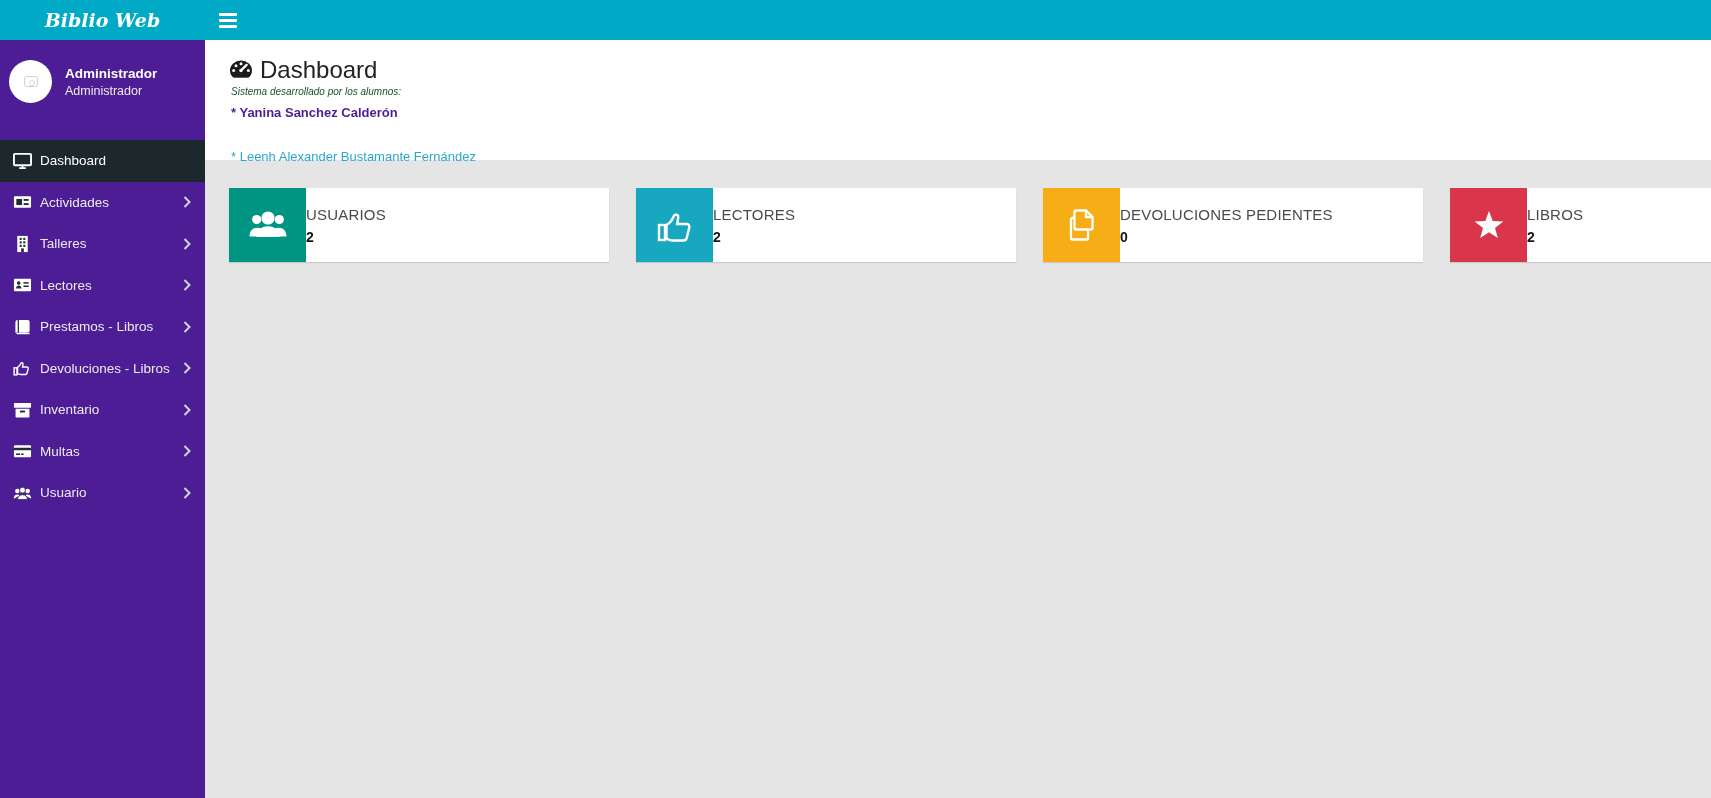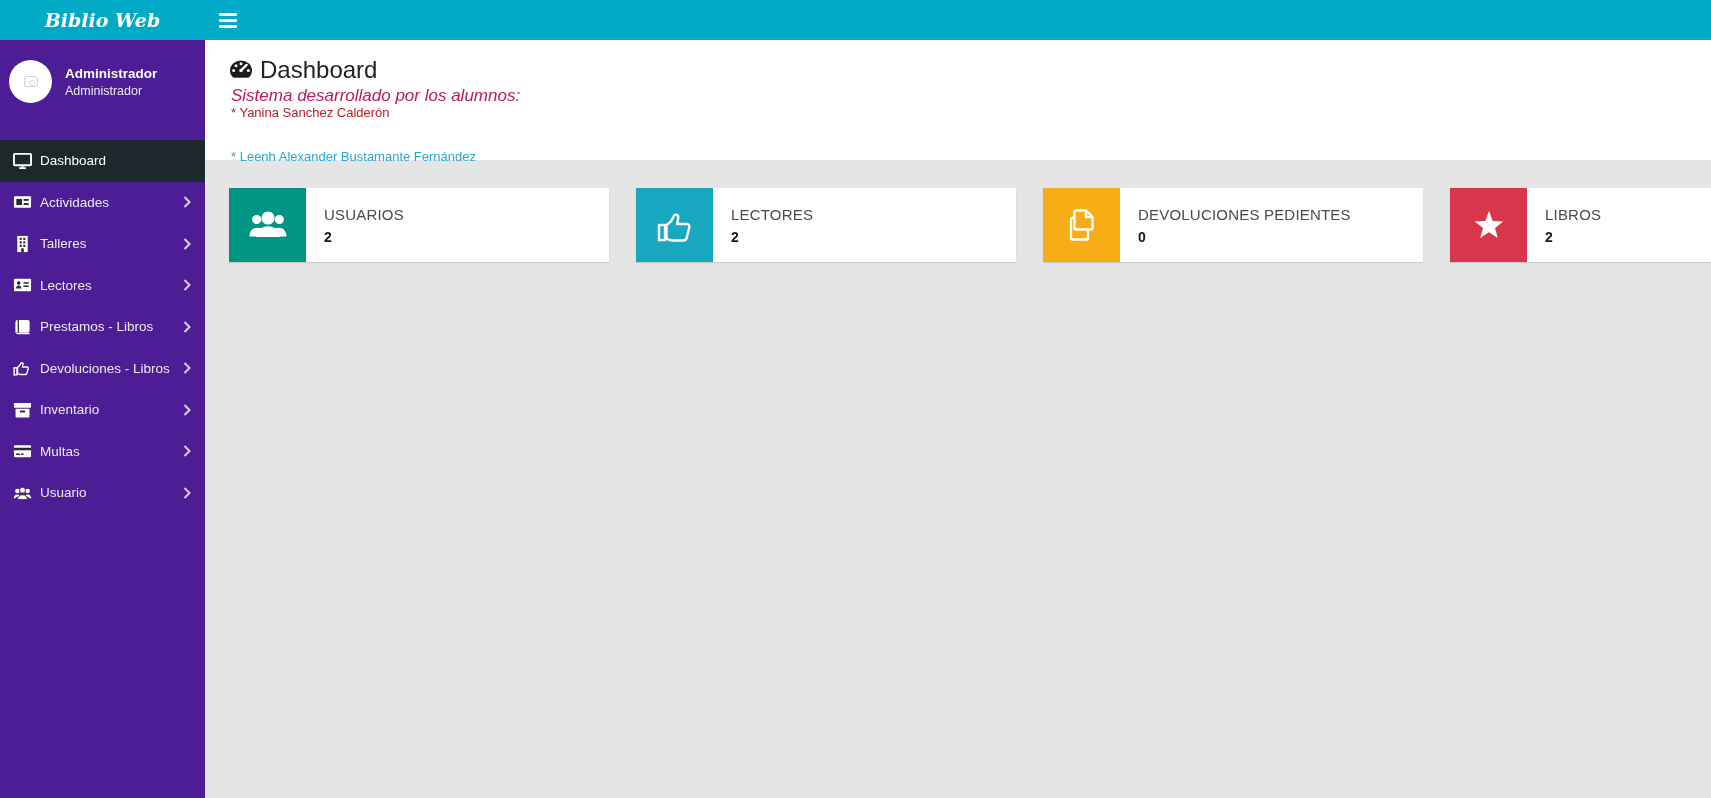--- a/index.html
+++ b/index.html
@@ -30,30 +30,30 @@
   .menu li.active { background:#1d282d; color:#fff; }
   .mi { width:19px; height:18px; margin-right:8px; flex:0 0 19px; display:flex; align-items:center; }
   .mi svg { width:19px; height:18px; }
   .chev { position:absolute; right:14px; top:50%; transform:translateY(-50%); width:8px; height:13px; }
 
   
   .content-header { position:absolute; left:205px; top:40px; width:1506px; height:120px; background:#ffffff; z-index:5; }
   .title-row { position:absolute; left:24px; top:16px; display:flex; align-items:center; }
   .title-icon { width:24px; height:23px; margin-right:7px; }
   .page-title { font-size:24px; color:#222; font-weight:normal; }
-  .subtitle { position:absolute; left:26px; top:46px; font-size:17px; font-style:italic; color:#be185d; }
+  .subtitle { position:absolute; left:26px; top:46px; font-size:10px; font-style:italic; color:#14532d; }
   .author-link { position:absolute; left:26px; font-size:13px; color:#29a8ce; cursor:pointer; }
   .author-1 { top:65px; }
   .author-2 { top:84px;margin-top:25px; }
 
   .cards { position:absolute; left:229px; top:188px; display:flex; gap:27px; width:1800px; }
   .info-box { width:380px; height:74px; background:#fff; display:flex; box-shadow:0 1px 1px rgba(0,0,0,0.12); }
   .ib-icon { width:77px; height:74px; flex:0 0 77px; display:flex; align-items:center; justify-content:center; }
   .ib-icon svg { width:40px; height:40px; }
-  .ib-text { padding-left:18px; display:flex; flex-direction:column; justify-content:center; }
+  .ib-text { display:flex; flex-direction:column; justify-content:center; }
   .ib-label { font-size:15px; color:#4a4a4a; letter-spacing:0.2px; }
   .ib-num { font-size:14px; font-weight:bold; color:#161616; margin-top:6px; }
 </style>
 </head>
 <body style="background: rgb(229, 229, 229);">
 
 <header class="navbar" style="background: rgb(0, 169, 197);">
   <div class="brand">Biblio Web</div>
   <button class="sidebar-toggle">
     <span class="bar"></span>
@@ -216,21 +216,21 @@
       <circle cx="7" cy="6.2" r="1.5" fill="#fff"></circle>
       <circle cx="12" cy="4.2" r="1.5" fill="#fff"></circle>
       <circle cx="19.4" cy="11" r="1.5" fill="#fff"></circle>
       <path d="M12 11 L17.6 5.4" stroke="#fff" stroke-width="2.4" stroke-linecap="round"></path>
       <circle cx="12" cy="11" r="1.7" fill="#fff"></circle>
       <rect x="0" y="18.2" width="24" height="4" fill="#fff"></rect>
     </svg>
     <h1 class="page-title">Dashboard</h1>
   </div>
   <div class="subtitle">Sistema desarrollado por los alumnos:</div>
-  <a class="author-link author-1" style="color: #b91c1c;">* Yanina Sanchez Calderón</a>
+  <a class="author-link author-1" style="color: #4c1d95; font-weight: bold;">* Yanina Sanchez Calderón</a>
   <a class="author-link author-2" style="color: rgb(41, 168, 206);">* Leenh Alexander Bustamante Fernández</a>
 </section>
 
 <section class="cards">
 
   <article class="info-box">
     <div class="ib-icon" style="background: rgb(0, 148, 131);">
       <svg viewBox="0 0 40 40">
           <circle cx="8.7" cy="14.5" r="4.6" fill="#fff"></circle>
           <circle cx="31.3" cy="14.5" r="4.6" fill="#fff"></circle>

